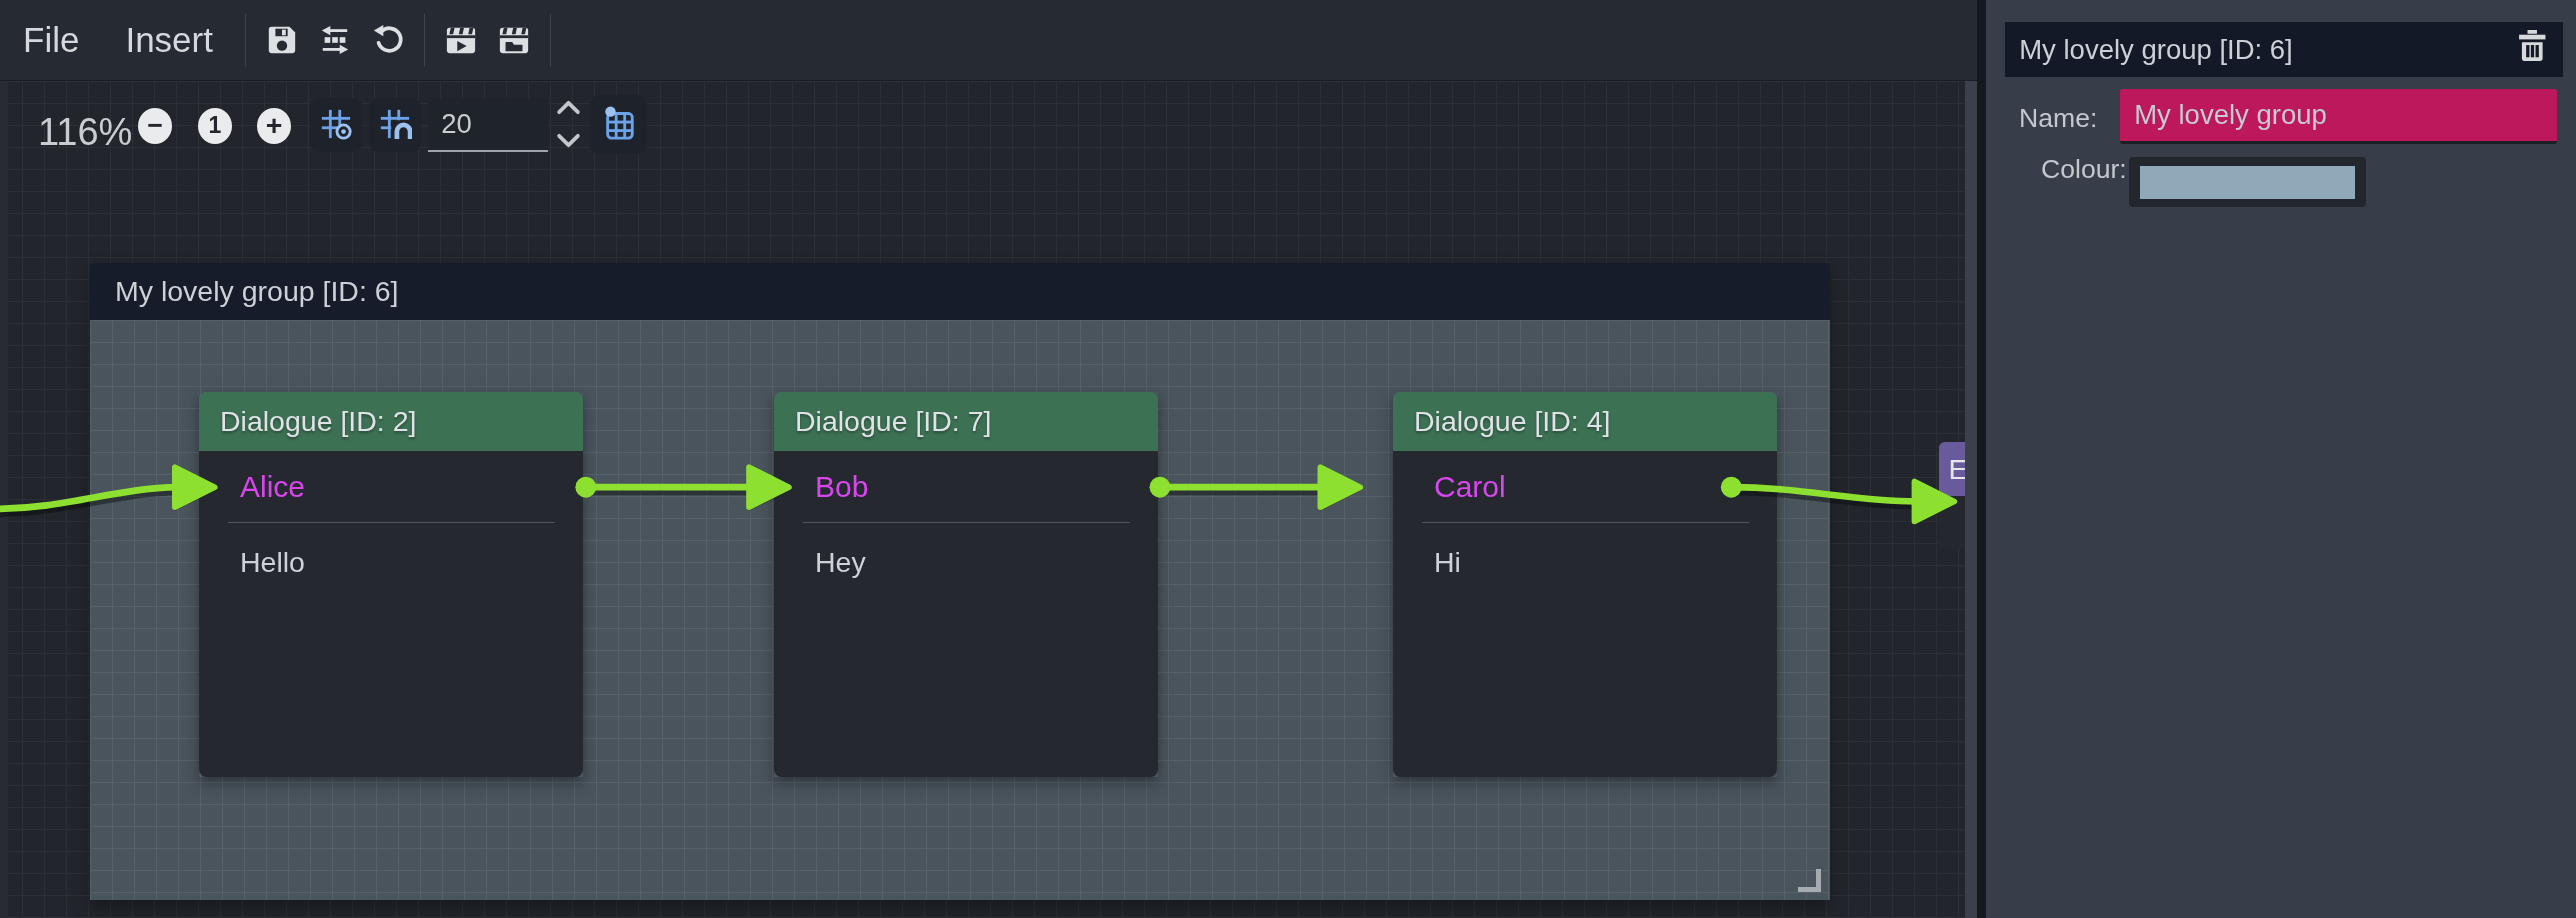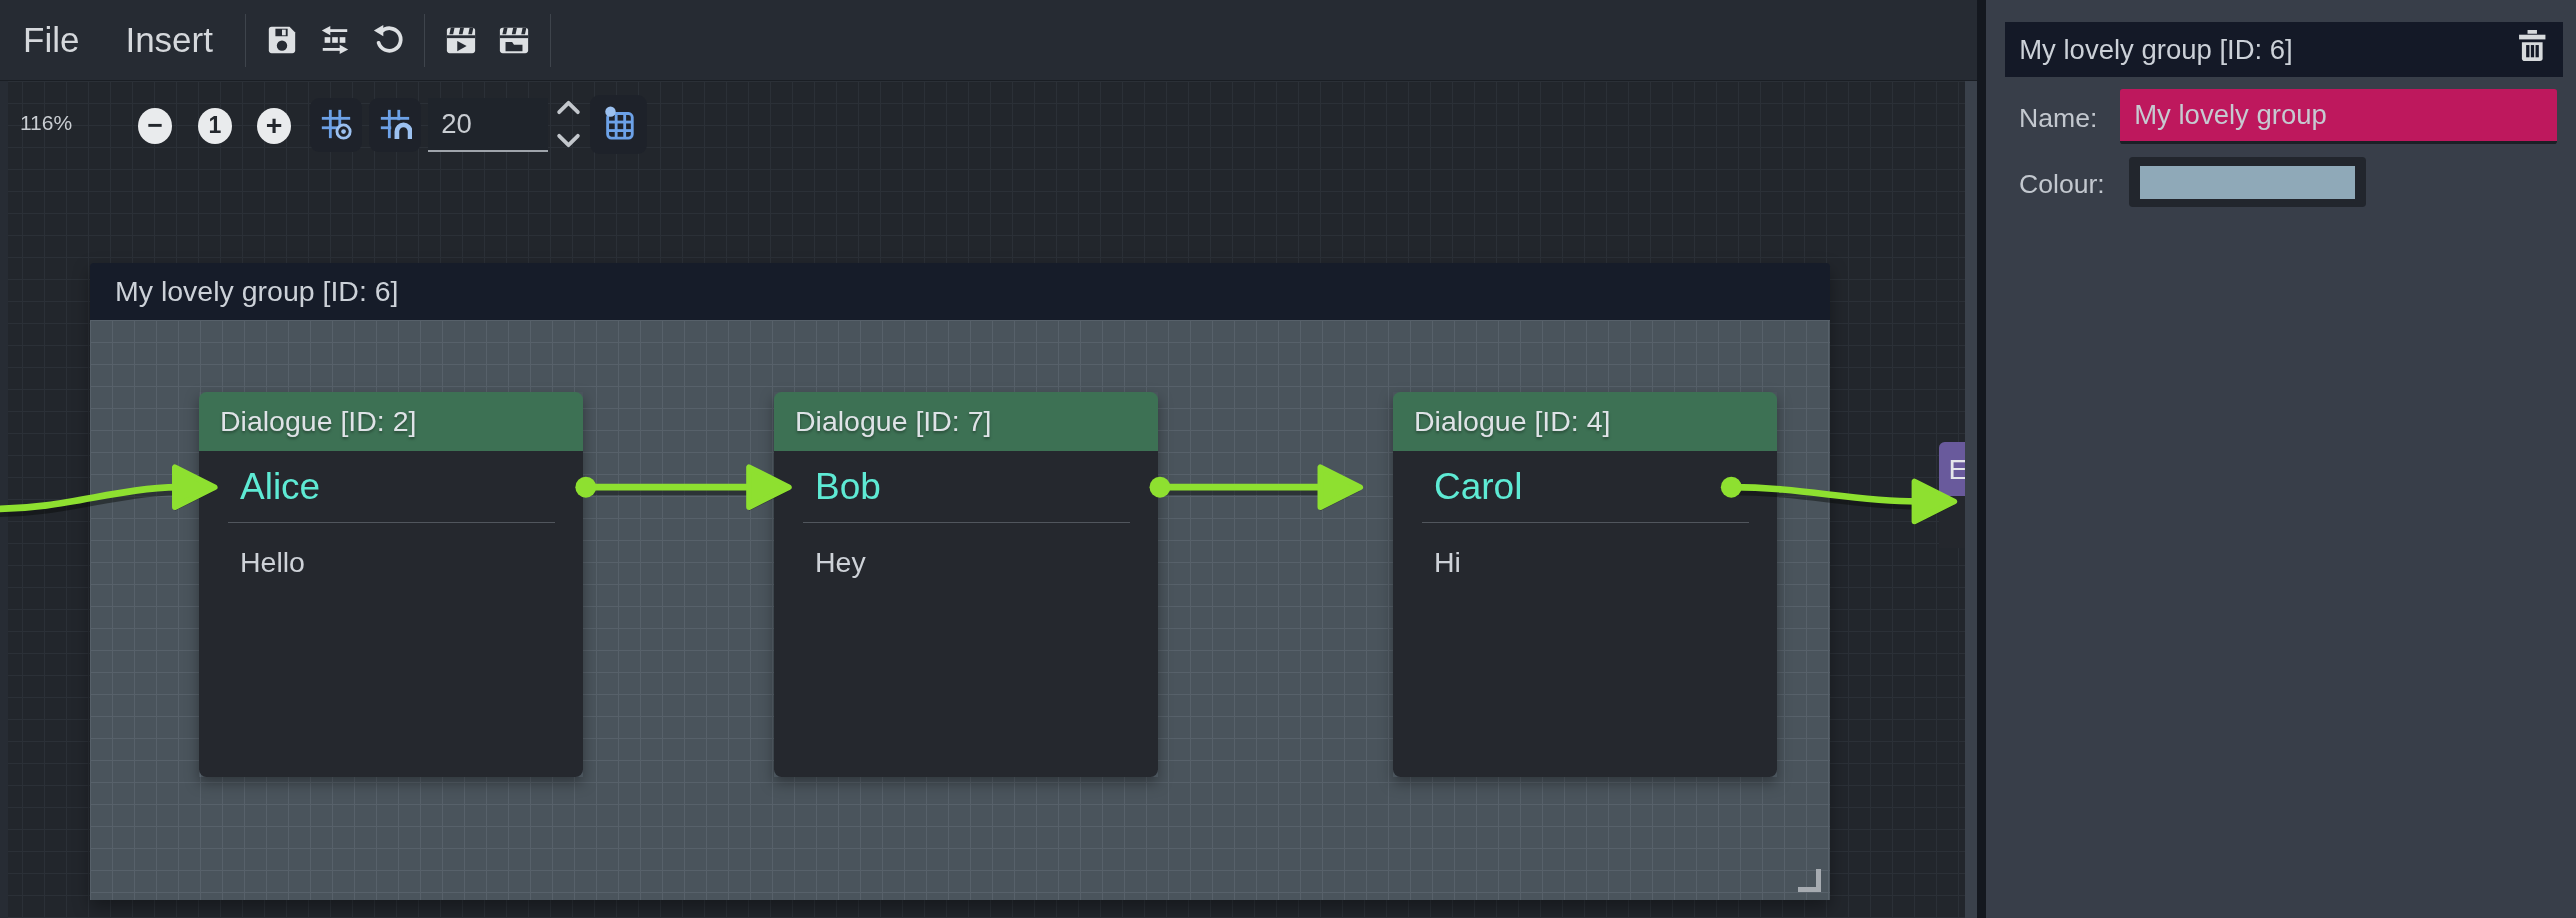--- a/index.html
+++ b/index.html
@@ -18,21 +18,21 @@
 
   
   #canvas { left:0; top:81px; width:1965px; height:838px; overflow:hidden;
             background-color:#22262c;
             background-image:linear-gradient(#2b3037 0.9px, transparent 0.9px),
                              linear-gradient(90deg,#2b3037 0.9px, transparent 0.9px);
             background-size:22px 22px; }
   #canvas-left-edge { left:0; top:0; width:7.6px; height:100%; background:#272c34; }
 
   
-  .tb-zoomlabel { left:20px; top:30px; font-size:21px; color:#c9cdd2; }
+  .tb-zoomlabel { left:38px; top:30px; font-size:38px; color:#c9cdd2; }
   .pill { width:34px; height:36px; border-radius:50%; background:#e9ebed; color:#23272d;
           display:flex; align-items:center; justify-content:center;
           font-weight:bold; top:26.6px; }
   .tb-darkbtn { background:#1e222a; border-radius:9.5px; display:flex;
                 align-items:center; justify-content:center; }
   #snap-input { left:428px; top:17px; width:120px; height:54px; background:#1f242b;
                 border:none; border-bottom:2.8px solid #9fa4ab; color:#c9cdd2;
                 font-size:27.5px; padding-left:13.3px; font-family:inherit; outline:none; }
   .spinner { left:554px; top:19px; width:28.5px; height:51px; display:flex;
              flex-direction:column; justify-content:space-between; align-items:center; }
@@ -50,21 +50,21 @@
   #group-resize { position:absolute; right:9.5px; bottom:7.6px; width:23px; height:23px;
                   border-right:5.7px solid #a6abb1; border-bottom:5.7px solid #a6abb1; }
 
   
   .node { top:311px; width:384px; box-shadow:0 5.7px 13.3px rgba(0,0,0,.35); }
   .node-header { height:59px; background:#3d7154; border-radius:7.6px 7.6px 0 0;
                  display:flex; align-items:center; padding-left:21px;
                  font-size:28.5px; color:#dfe3e7; text-shadow:0 1.9px 2.8px rgba(0,0,0,.35); }
   .node-body { height:326px; background:#25282e; border-radius:0 0 7.6px 7.6px; }
   .row-name { height:71px; display:flex; align-items:center; padding-left:41px;
-              font-size:37px; color:#5eead4; }
+              font-size:30px; color:#d946ef; }
   .row-divider { margin:0 28.5px; border-top:0.9px solid #51565d; }
   .row-text { padding:23px 0 0 41px; font-size:28.5px; color:#ced2d8; }
 
   
   #end-node { left:1939px; top:361px; width:142px; }
   #end-node .end-header { height:54px; background:#695a9c; border-radius:5.7px 5.7px 0 0;
               display:flex; align-items:center; padding-left:9.5px;
               font-size:28.5px; color:#e4e6ea; }
   #end-node .end-body { height:52px; background:#24272d; }
 
@@ -332,18 +332,18 @@
           <rect x="13.5" y="16" width="3.5" height="13" fill="#141927"></rect>
           <rect x="18.5" y="16" width="3.5" height="13" fill="#141927"></rect>
         </svg>
       </span>
     </div>
   </div>
 
   <div class="panel-label" style="top:103px;">Name:</div>
   <input id="name-input" readonly="" value="My lovely group" style="">
 
-  <div class="panel-label" style="top:169px;">Colour:</div>
+  <div class="panel-label" style="top:154px;margin-left:22px;">Colour:</div>
   <div id="colour-btn">
     <div id="colour-swatch" style="background:#8fa9b8"></div>
   </div>
 </div>
 
 
 </body></html>

